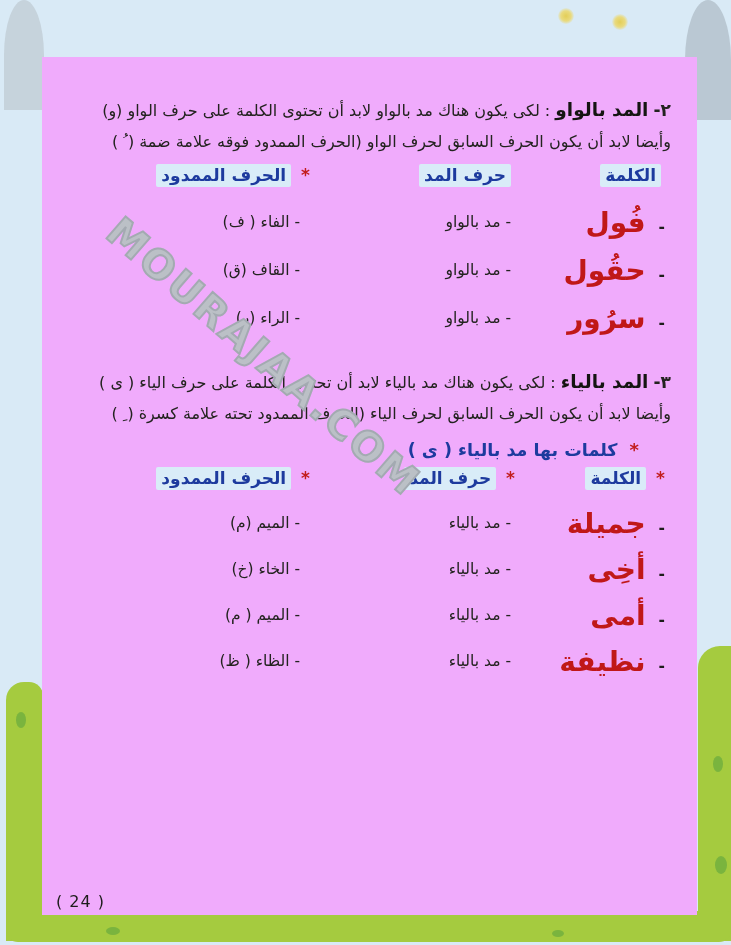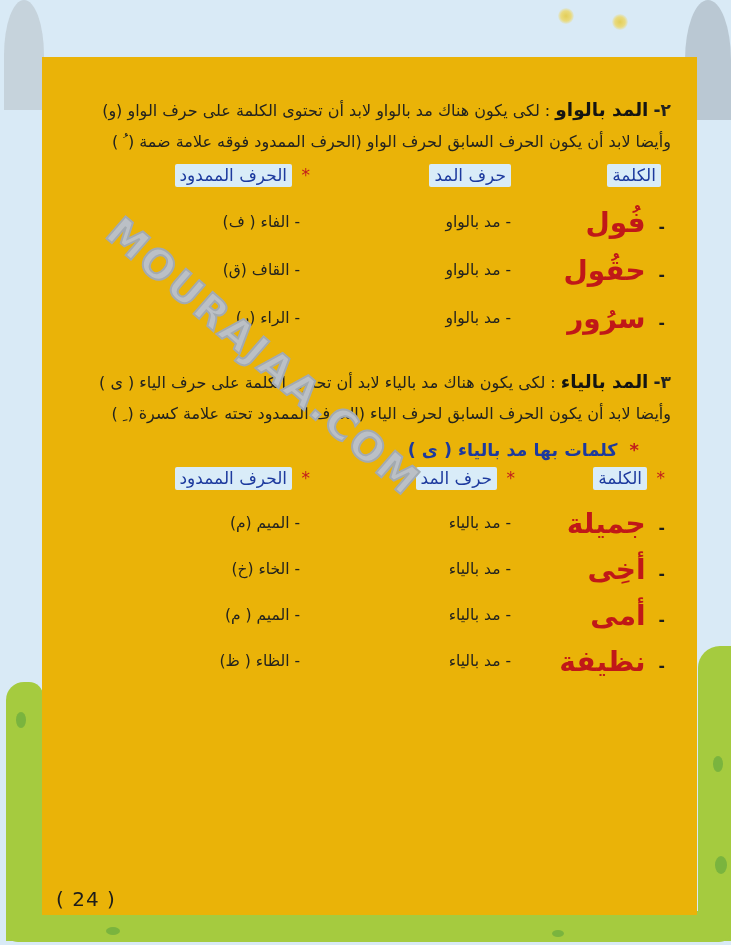--- a/index.html
+++ b/index.html
@@ -17,51 +17,51 @@
     background:#a5cb3f;border-radius:18px 14px 0 0;z-index:2;}
   .green-right{position:absolute;right:0;top:646px;width:33px;bottom:4px;
     background:#a5cb3f;border-radius:22px 0 0 0;z-index:2;}
   .green-bottom{position:absolute;left:6px;right:0;bottom:3px;height:31px;
     background:#a5cb3f;border-radius:4px 4px 12px 12px;z-index:2;}
   .green-spot{position:absolute;background:#6fae3e;border-radius:50%;z-index:3;opacity:.8;}
   .flower{position:absolute;width:16px;height:16px;border-radius:50%;z-index:8;
     background:radial-gradient(circle,#e3ce57 0%,#e9da7e 45%,rgba(233,218,126,0) 75%);}
   
   .panel{position:absolute;left:42px;top:57px;right:34px;bottom:30px;
-    background:#eab308;z-index:5;direction:rtl;
+    background:#f0abfc;z-index:5;direction:rtl;
     padding:36px 24px 0 24px;box-sizing:border-box;color:#1d1d1b;}
   
   .watermark{position:absolute;left:128px;top:208px;z-index:7;pointer-events:none;
     transform:rotate(41deg);transform-origin:left top;
     font-size:40px;font-weight:bold;letter-spacing:3px;
     color:rgba(255,255,255,0.06);
     -webkit-text-stroke:2px #a3aab1;
     text-shadow:0 0 1px #b7bdc3;}
   
   .intro{font-size:16px;line-height:1.85;margin:0 2px 4px 0;text-align:right;color:#23231f;}
   .intro .sec-num{font-weight:bold;font-size:17px;}
   .intro .sec-title{font-weight:bold;font-size:18.5px;color:#151512;letter-spacing:.5px;}
   .subhead{margin:10px 34px 6px 0;font-size:17.5px;font-weight:bold;color:#1d3a9e;}
   .subhead .star{color:#c21d1d;font-size:18px;margin-left:6px;}
   
   .madd-table{display:grid;grid-template-columns:150px 205px auto;
     margin:8px 8px 0 0;align-items:center;}
   .madd-table.tbl1{row-gap:15px;margin-bottom:30px;}
   .madd-table.tbl2{row-gap:13px;}
-  .th{font-size:17px;font-weight:normal;color:#1d3a9e;padding-bottom:6px;}
+  .th{font-size:17px;font-weight:bold;color:#1d3a9e;padding-bottom:6px;}
   .th .band{background:#d9ecf8;padding:1px 5px 2px;border-radius:2px;}
   .th .star{color:#c21d1d;margin-left:4px;}
   .cell{font-size:15.5px;color:#23231f;}
   .word-cell .dash{color:#1d1d1b;font-weight:bold;margin-left:8px;}
   .word-cell .word{color:#c01818;font-weight:bold;font-size:28px;}
   .madd-cell{padding-right:4px;}
   .letter-cell{padding-right:10px;}
   
   .page-num{position:absolute;bottom:4px;left:14px;direction:ltr;
-    font-size:20px;color:#1d1d1b;letter-spacing:1px;}
+    font-size:16px;color:#1d1d1b;letter-spacing:1px;}
 </style>
 </head>
 <body>
 
 <div class="hill-gray-right"></div>
 <div class="hill-gray-left"></div>
 <div class="green-left"></div>
 <div class="green-right"></div>
 <div class="green-bottom"></div>
 <div class="green-spot" style="left:16px;top:712px;width:10px;height:16px;"></div>

